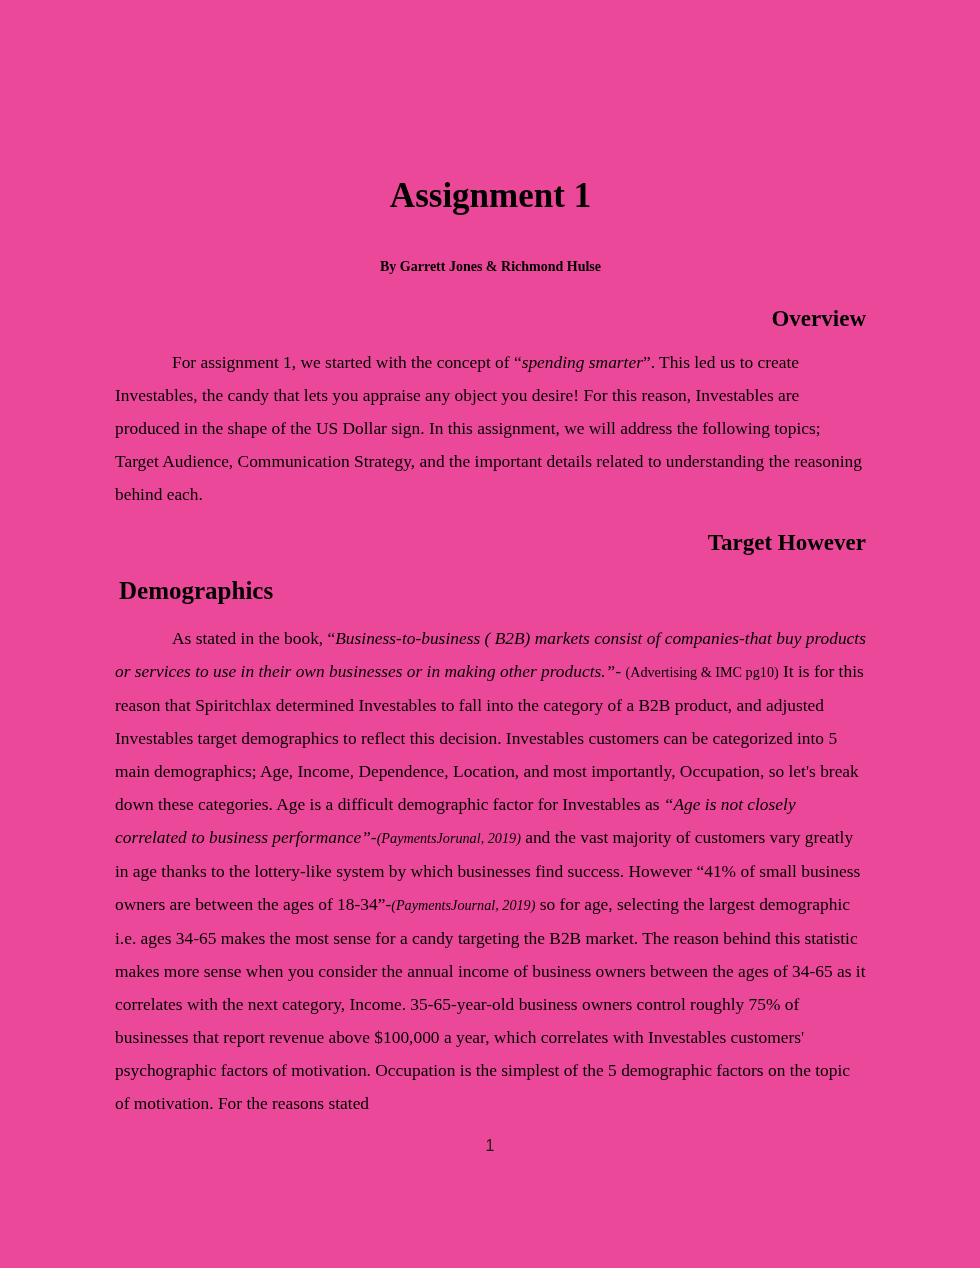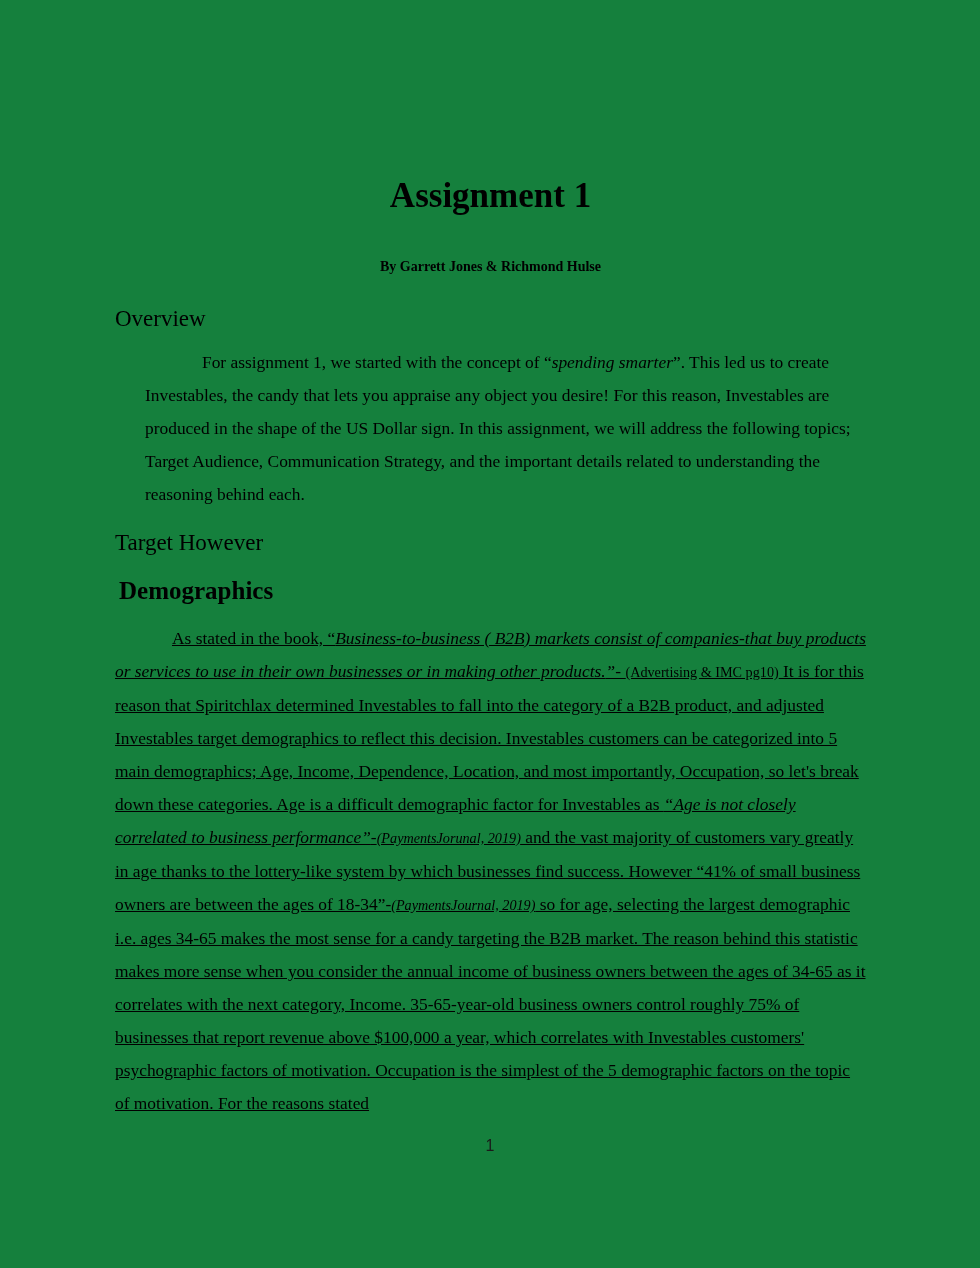--- a/index.html
+++ b/index.html
@@ -13,21 +13,21 @@
     height: 1268px;
     font-family: "Liberation Serif", "DejaVu Serif", serif;
     color: #000000;
     -webkit-font-smoothing: antialiased;
   }
 
   .page {
     position: relative;
     width: 980px;
     height: 1268px;
-    background: #15803d;
+    background: #ec4899;
     box-sizing: border-box;
     overflow: hidden;
   }
 
   
   .content {
     position: absolute;
     left: 115px;
     top: 0;
     width: 751px;
@@ -50,22 +50,22 @@
     font-size: 14px;
     font-weight: bold;
     text-align: center;
     line-height: 1.2;
   }
 
   .section-heading-center {
     margin: 0;
     padding-top: 13px;
     font-size: 23px;
-    font-weight: normal;
-    text-align: left;
+    font-weight: bold;
+    text-align: right;
     line-height: 1.25;
   }
 
   .section-heading-center.spaced {
     padding-top: 18px;
   }
 
   .section-heading-left {
     margin: 4px;
     padding-top: 14px;
@@ -80,26 +80,24 @@
     margin: 0;
     font-size: 17.4px;
     line-height: 33px;
     text-align: left;
     text-indent: 57px;
     word-spacing: 0px;
   }
 
   .body-para.first {
     padding-top: 12px;
-    margin-left: 30px;
   }
 
   .body-para.demo {
     padding-top: 11px;
-    text-decoration: underline;
   }
 
   .it { font-style: italic; }
 
   
   .cite {
     font-size: 14.2px;
   }
   .cite-it {
     font-size: 14.2px;

